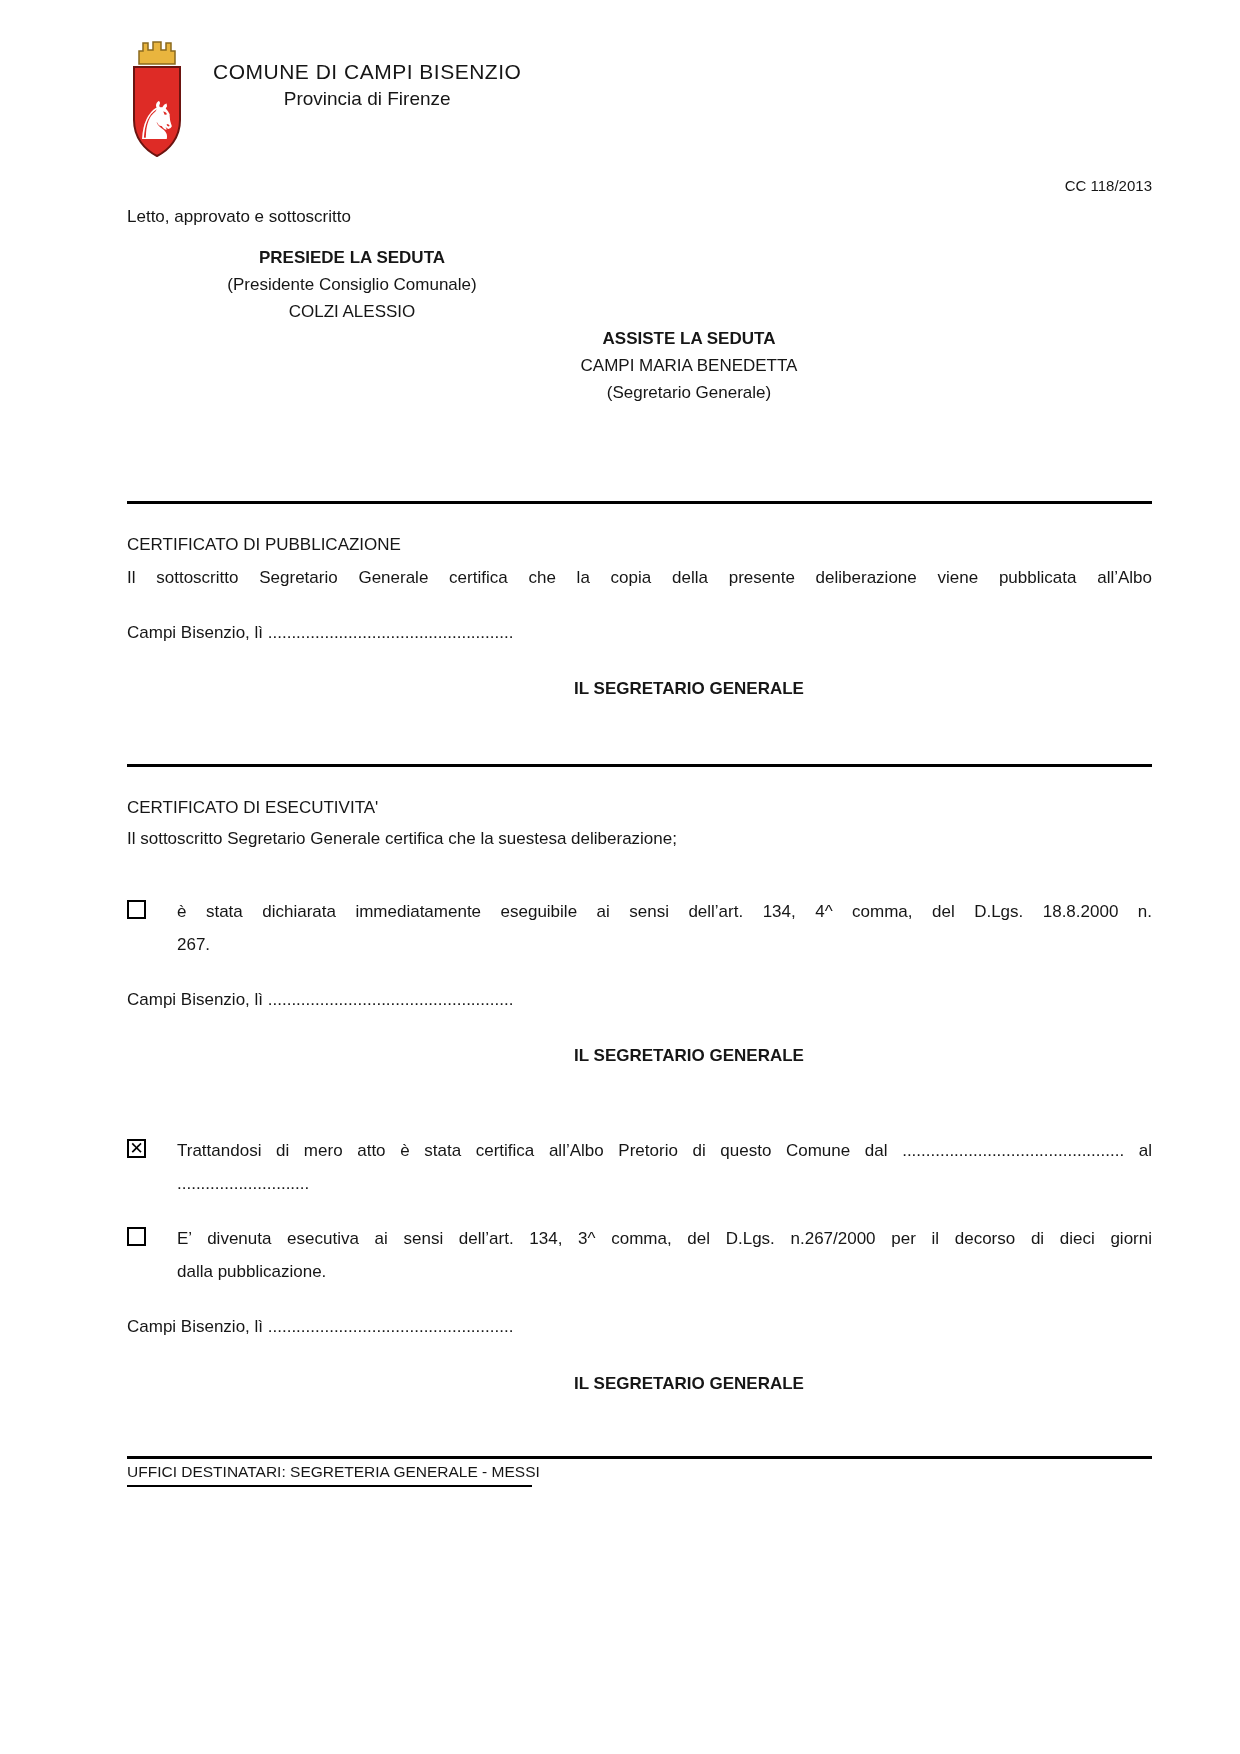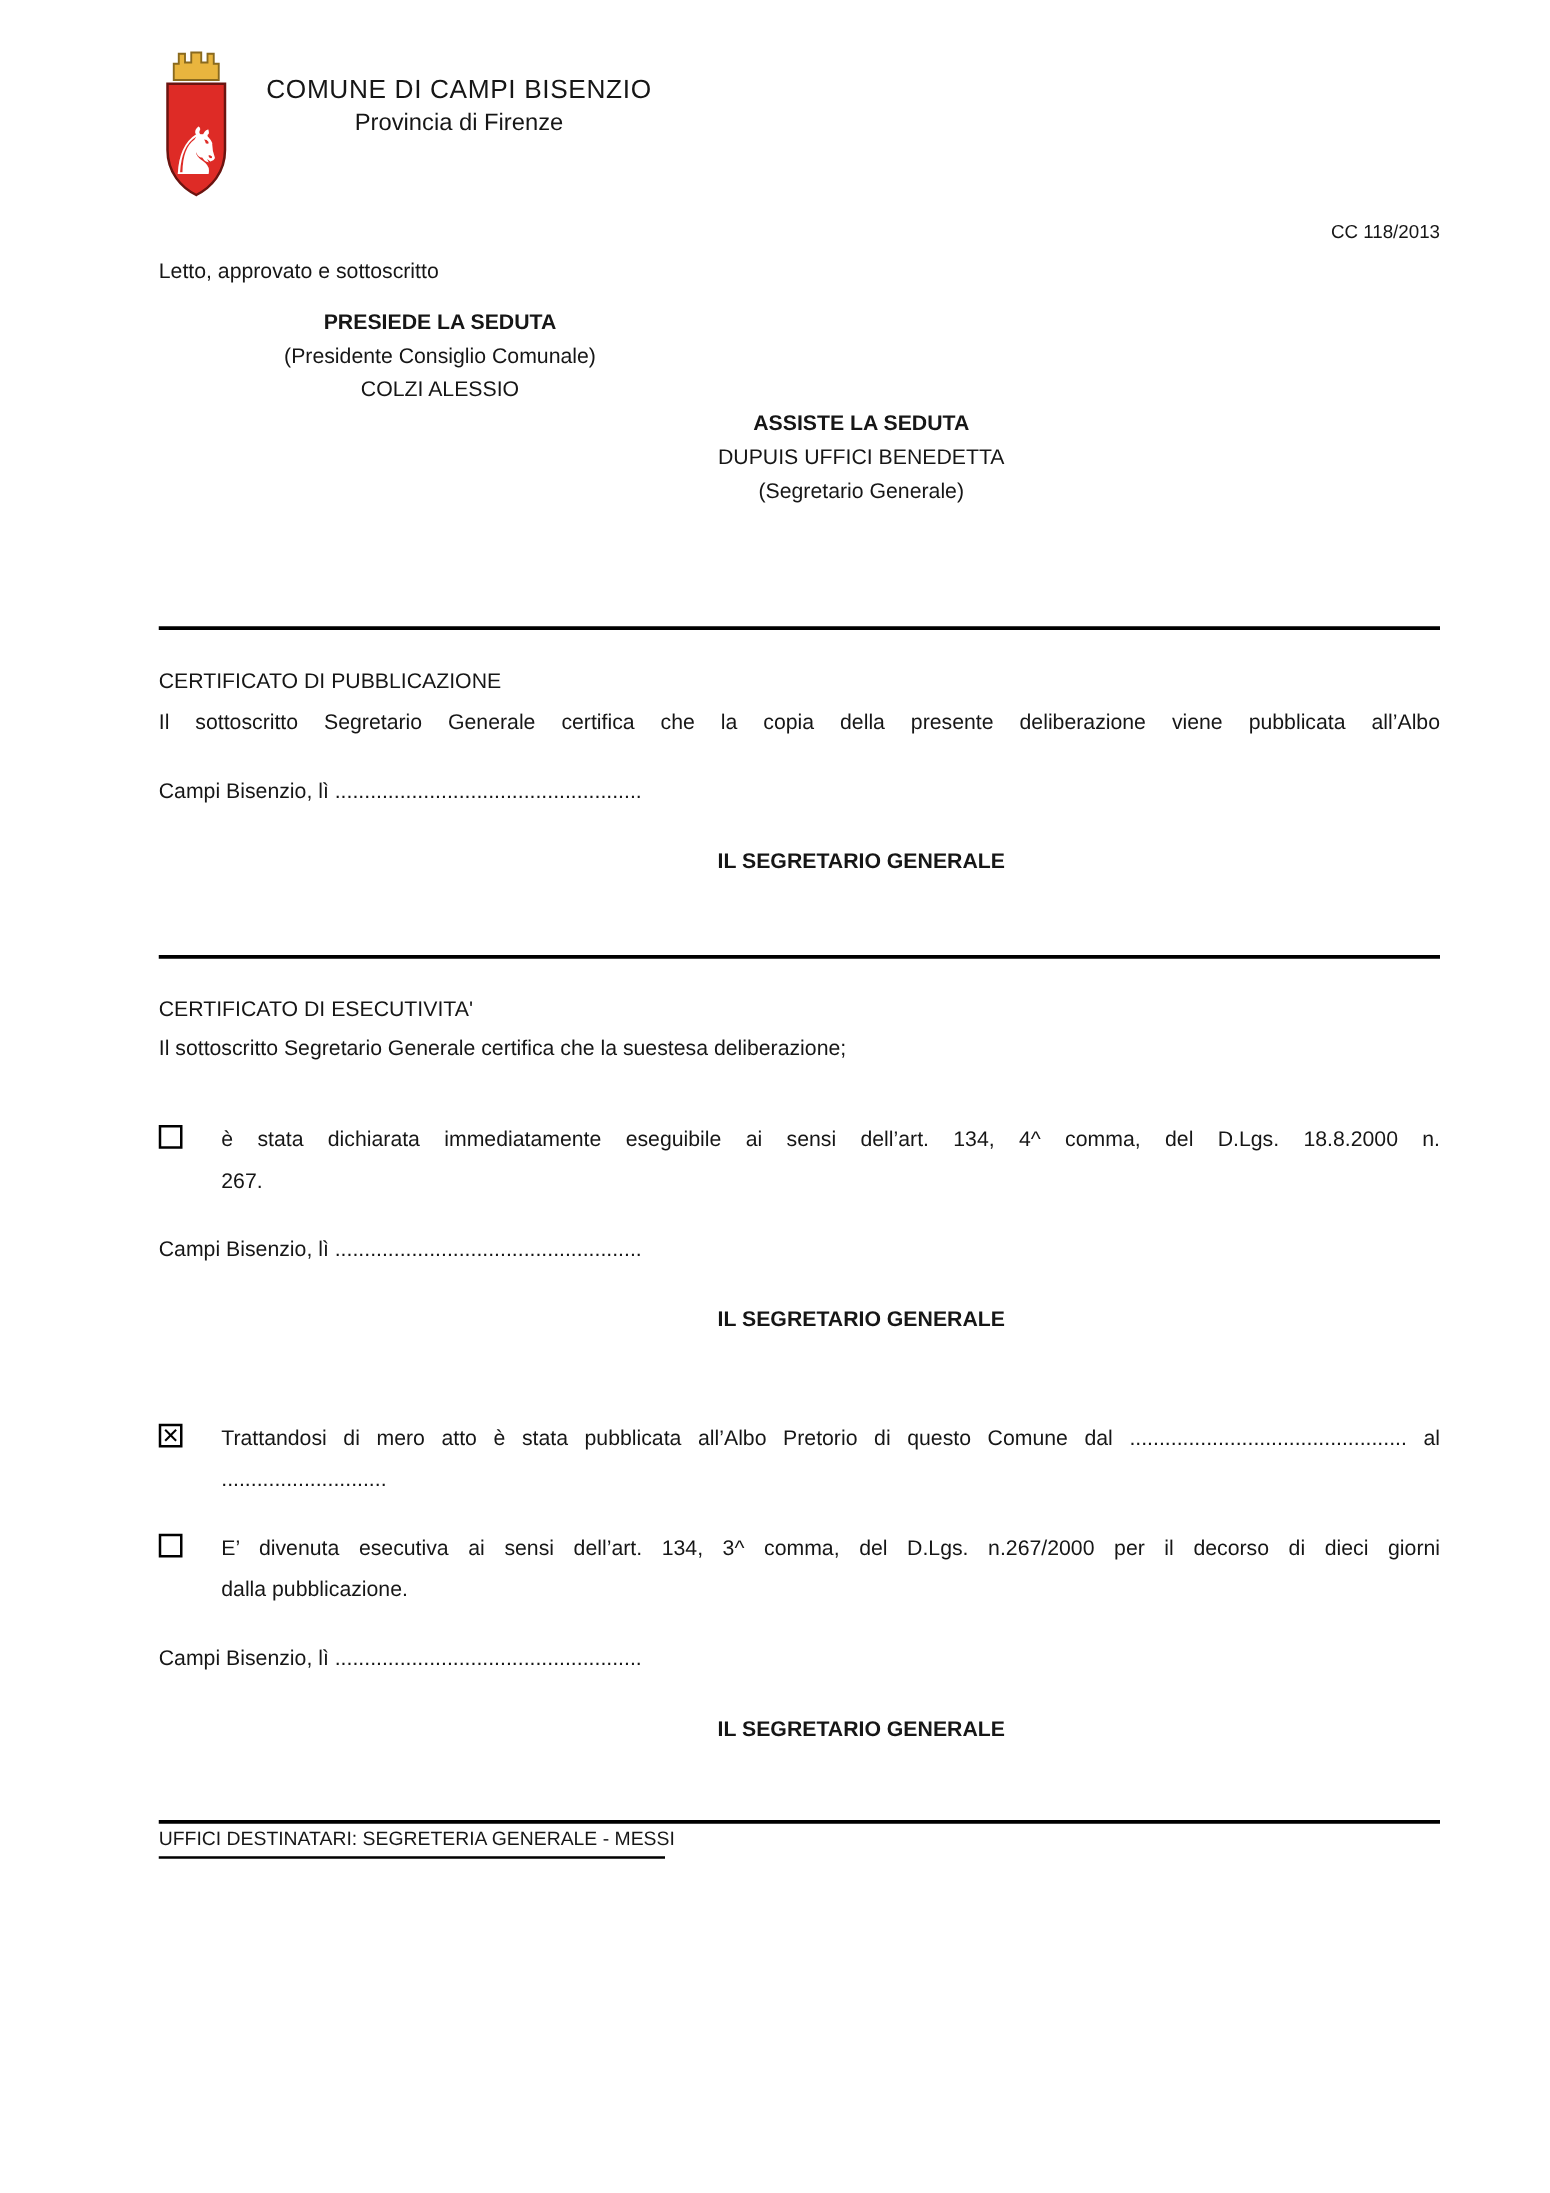--- a/index.html
+++ b/index.html
@@ -84,21 +84,21 @@
   <div class="lead">Letto, approvato e sottoscritto</div>
 
   <div class="presides-block">
     <div class="sig-title">PRESIEDE LA SEDUTA</div>
     <div>(Presidente Consiglio Comunale)</div>
     <div>COLZI ALESSIO</div>
   </div>
 
   <div class="assists-block">
     <div class="sig-title">ASSISTE LA SEDUTA</div>
-    <div>DUPUIS UFFICI BENEDETTA</div>
+    <div>CAMPI MARIA BENEDETTA</div>
     <div>(Segretario Generale)</div>
   </div>
 
   <hr class="rule rule-1">
 
   <div class="section-heading">CERTIFICATO DI PUBBLICAZIONE</div>
   <div class="body-lines">
     <div class="bline jfull">Il sottoscritto Segretario Generale certifica che la copia della presente deliberazione viene pubblicata all’Albo</div>
   </div>
 
@@ -119,21 +119,21 @@
     </div>
   </div>
 
   <div class="place-date">Campi Bisenzio, lì ....................................................</div>
 
   <div class="signature">IL SEGRETARIO GENERALE</div>
 
   <div class="option-row opt-1">
     <div class="checkbox checked"></div>
     <div class="option-text">
-      <div class="bline jfull">Trattandosi di mero atto è stata pubblicata all’Albo Pretorio di questo Comune dal ............................................... al</div>
+      <div class="bline jfull">Trattandosi di mero atto è stata certifica all’Albo Pretorio di questo Comune dal ............................................... al</div>
       <div class="bline">............................</div>
     </div>
   </div>
 
   <div class="option-row opt-2">
     <div class="checkbox"></div>
     <div class="option-text">
       <div class="bline jfull">E’ divenuta esecutiva ai sensi dell’art. 134, 3^ comma, del D.Lgs. n.267/2000 per il decorso di dieci giorni</div>
       <div class="bline">dalla pubblicazione.</div>
     </div>

